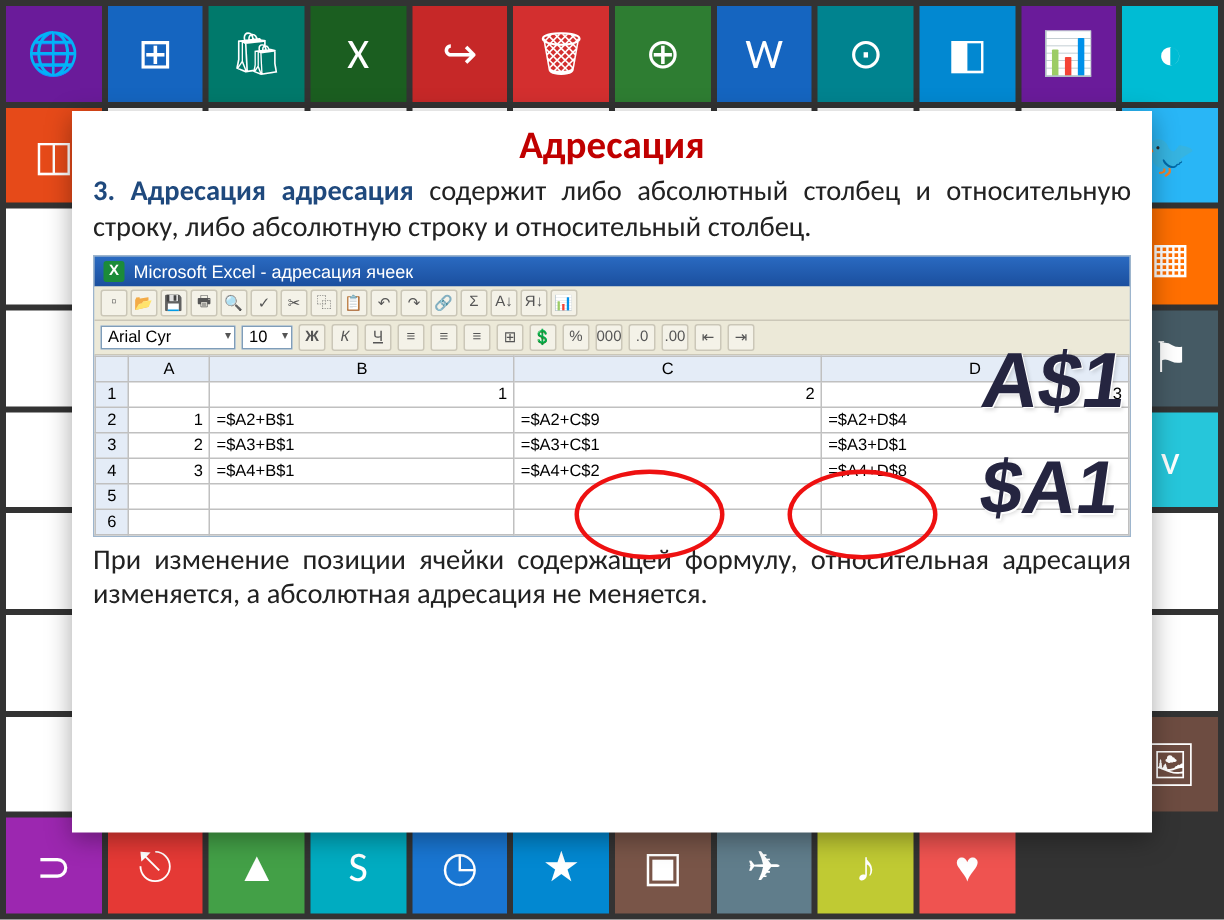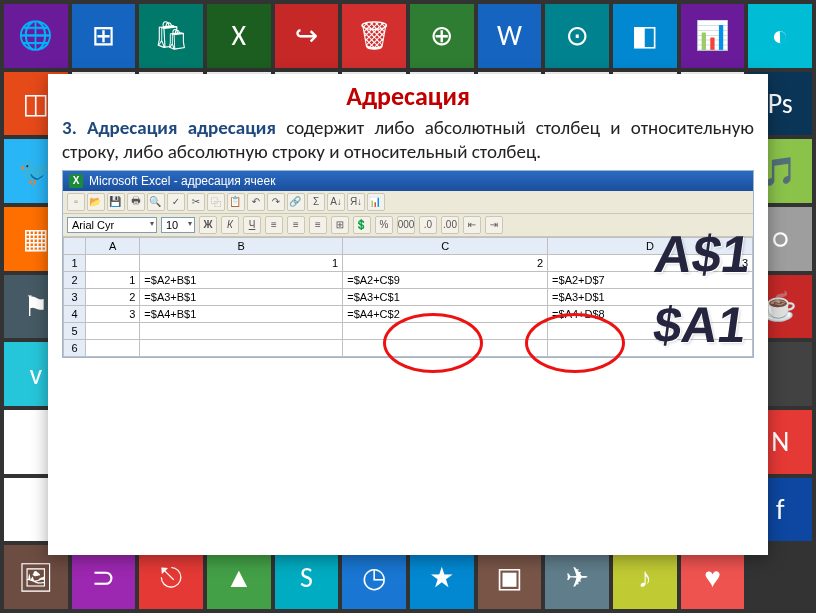--- a/index.html
+++ b/index.html
@@ -54,21 +54,20 @@
     <div class="tile" style="background: rgb(255, 255, 255);"></div>
     <div class="tile" style="background: rgb(255, 255, 255);"></div>
     <div class="tile" style="background: rgb(255, 255, 255);"></div>
     <div class="tile" style="background: rgb(255, 255, 255);"></div>
     <div class="tile" style="background: rgb(255, 255, 255);"></div>
     <div class="tile" style="background: rgb(255, 255, 255);"></div>
     <div class="tile" style="background: rgb(255, 255, 255);"></div>
     <div class="tile" style="background: rgb(255, 255, 255);"></div>
     <div class="tile" style="background: rgb(255, 255, 255);"></div>
     <div class="tile" style="background: rgb(255, 255, 255);"></div>
-    <div class="tile" style="background: rgb(11, 53, 86);">Ps</div>
     <div class="tile" style="background: rgb(41, 182, 246);">🐦</div>
     <div class="tile" style="background: rgb(255, 255, 255);"></div>
     <div class="tile" style="background: rgb(255, 255, 255);"></div>
     <div class="tile" style="background: rgb(255, 255, 255);"></div>
     <div class="tile" style="background: rgb(255, 255, 255);"></div>
     <div class="tile" style="background: rgb(255, 255, 255);"></div>
     <div class="tile" style="background: rgb(255, 255, 255);"></div>
     <div class="tile" style="background: rgb(255, 255, 255);"></div>
     <div class="tile" style="background: rgb(255, 255, 255);"></div>
     <div class="tile" style="background: rgb(255, 255, 255);"></div>
@@ -211,21 +210,21 @@
               <td class=""></td>
               <td class="">1</td>
               <td class="">2</td>
               <td class="">3</td>
             </tr>
             <tr>
               <td class="rowhdr">2</td>
               <td class="">1</td>
               <td class="l">=$A2+B$1</td>
               <td class="l">=$A2+C$9</td>
-              <td class="l">=$A2+D$7</td>
+              <td class="l">=$A2+D$4</td>
             </tr>
             <tr>
               <td class="rowhdr">3</td>
               <td class="">2</td>
               <td class="l">=$A3+B$1</td>
               <td class="l">=$A3+C$1</td>
               <td class="l">=$A3+D$1</td>
             </tr>
             <tr>
               <td class="rowhdr">4</td>
@@ -248,16 +247,17 @@
               <td class=""></td>
               <td class=""></td>
             </tr>
           </tbody>
         </table>
     </div>
     <div class="circ" style="top:142px;left:320px;width:100px;height:60px"></div>
     <div class="circ" style="top:142px;left:462px;width:100px;height:60px"></div>
   </div>
 
+  <p class="para">При изменение позиции ячейки содержащей формулу, относительная адресация изменяется, а абсолютная адресация не меняется.</p>
 
   <div class="bigref" style="top:150px;right:18px;font-size:52px">A$1</div>
   <div class="bigref" style="top:222px;right:22px;font-size:50px">$A1</div>
 </div>
 
 </body></html>

